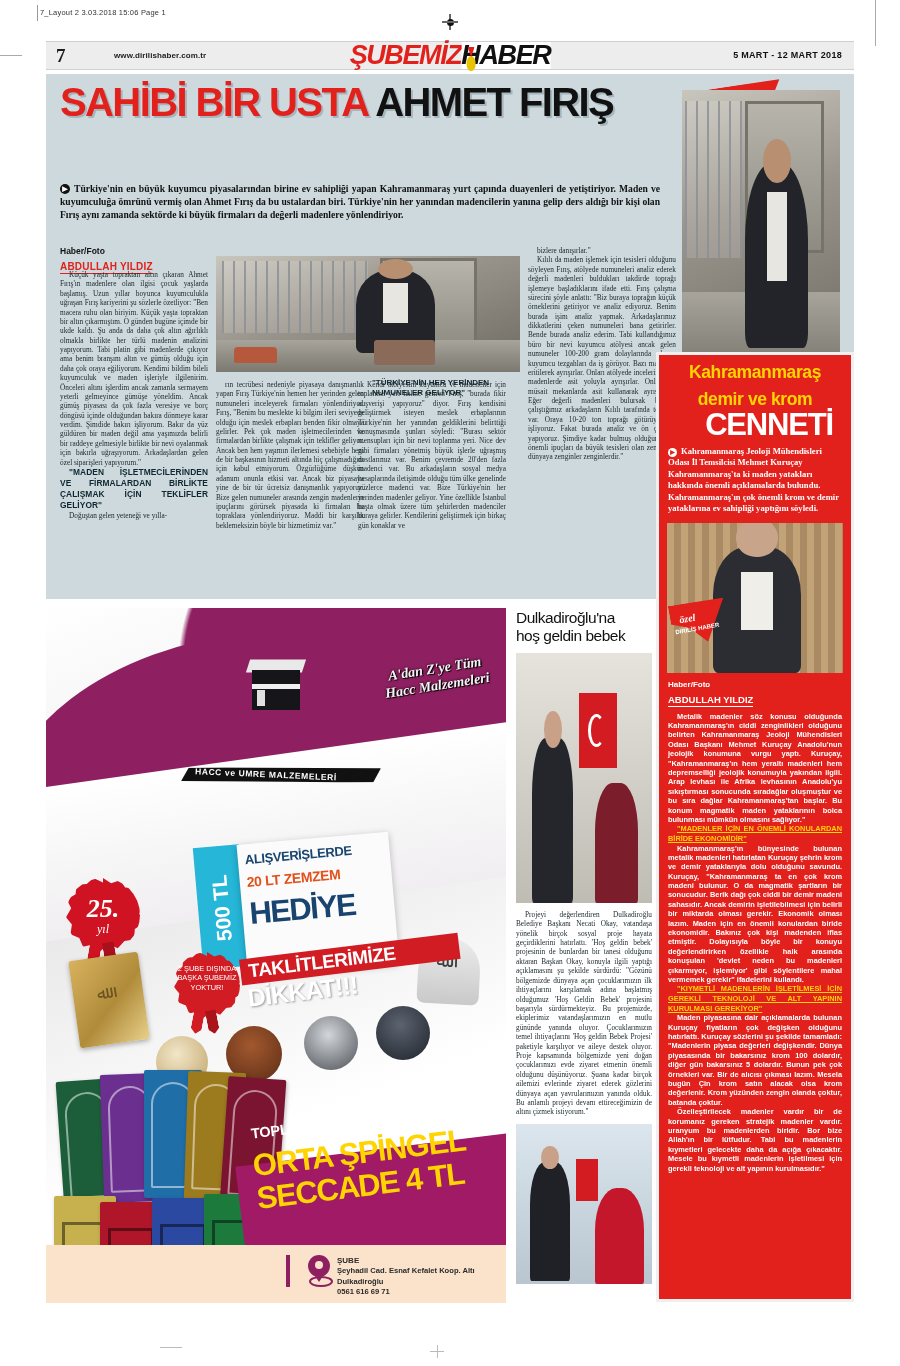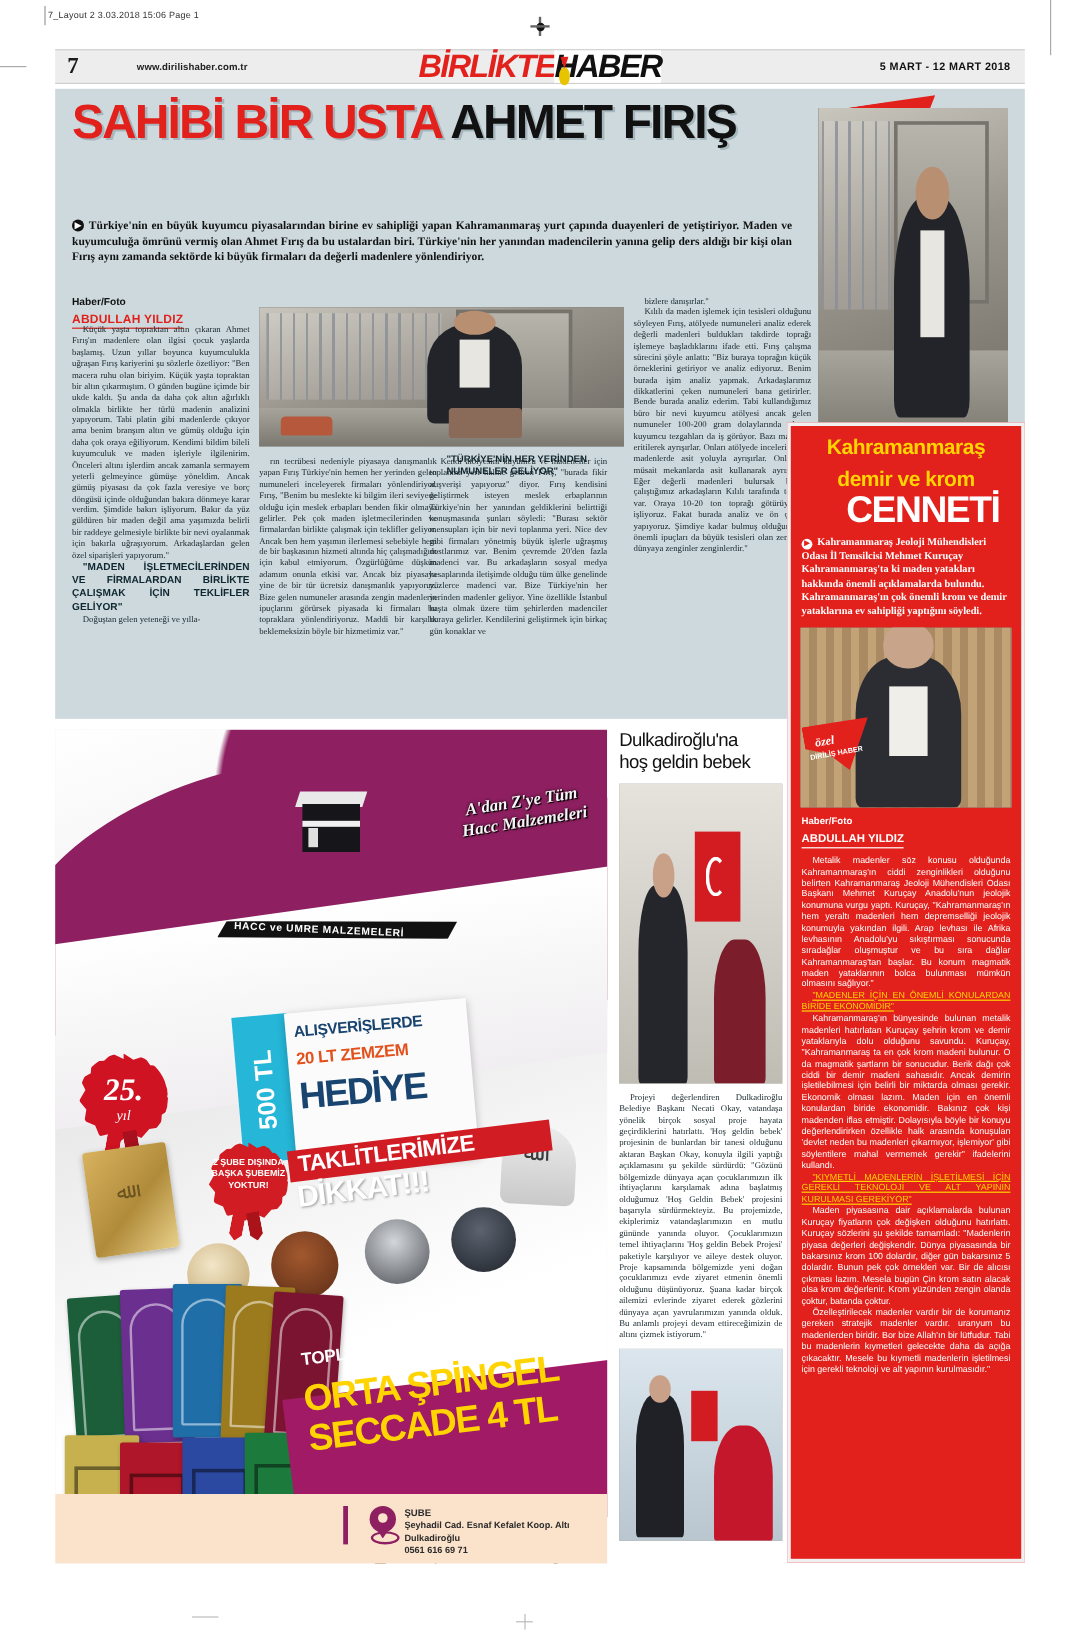--- a/index.html
+++ b/index.html
@@ -91,21 +91,21 @@
   .side-photo .prs{position:absolute;left:26%;top:16%;width:50%;height:84%;background:#2b2d33;border-radius:38% 38% 6% 6%;}
   .side-photo .prs:after{content:"";position:absolute;left:26%;top:-22%;width:48%;height:30%;background:#c8a48a;border-radius:48%;}
   .side-photo .prs:before{content:"";position:absolute;left:32%;top:20%;width:36%;height:46%;background:#f0eee9;}
   .side-badge{position:absolute;left:4px;top:78px;width:56px;height:42px;transform:rotate(-10deg);}
   .side-badge .t{position:absolute;inset:0;background:#e2211c;clip-path:polygon(0 0,100% 3%,60% 100%,32% 60%,0 44%);}
   .side-badge .o{position:absolute;left:9px;top:10px;font-family:"Liberation Serif",serif;font-style:italic;font-weight:bold;font-size:10px;color:#fff;}
   .side-badge .s{position:absolute;left:3px;top:24px;font-family:"Liberation Sans",sans-serif;font-weight:bold;font-size:6px;color:#fff;}
   .side-byl{margin:7px 9px 0;}
   .side-byl .k{font-family:"Liberation Sans",sans-serif;font-weight:bold;font-size:8px;color:#fff;}
   .side-byl .n{font-family:"Liberation Sans",sans-serif;font-weight:bold;font-size:9.5px;color:#fff;border-bottom:1px solid #fff;display:inline-block;padding-bottom:1px;}
-  .side-body{margin:5px 9px 0;font-family:"Liberation Sans",sans-serif;font-weight:normal;font-size:7.4px;line-height:1.27;color:#fff;text-align:justify;}
+  .side-body{margin:5px 9px 0;font-family:"Liberation Sans",sans-serif;font-weight:bold;font-size:7.4px;line-height:1.27;color:#fff;text-align:justify;}
   .side-body p{margin:0;text-indent:9px;}
   .side-sub{color:#ffd400;text-decoration:underline;text-indent:0;margin:3px 0;font-size:7.4px;line-height:1.3;}
 
   
   .ad{position:absolute;left:46px;top:608px;width:460px;height:695px;background:#f2f2f0;overflow:hidden;}
   .ad-bgsweep{position:absolute;inset:0;background:
      radial-gradient(120% 70% at 78% 8%, #8e2061 0%, #8e2061 40%, rgba(142,32,97,0) 41%),
      linear-gradient(160deg,#ffffff 0%,#e9e9ea 38%,#ffffff 70%);}
   .ad-band{position:absolute;left:-10%;top:3%;width:125%;height:36%;background:#8e2061;border-radius:50% 50% 46% 46%/70% 70% 38% 38%;transform:rotate(-6deg);}
   .ad-band2{position:absolute;left:-14%;top:21%;width:132%;height:22%;background:linear-gradient(180deg,#ffffff 0%,#f0eef0 100%);transform:rotate(-8deg);}
@@ -135,21 +135,21 @@
   .tw2{position:absolute;left:7px;top:30px;font-family:"Liberation Sans",sans-serif;font-weight:bold;font-size:14px;color:#e2511c;letter-spacing:-.4px;}
   .tw3{position:absolute;left:7px;top:52px;font-family:"Liberation Sans",sans-serif;font-weight:bold;font-size:31px;color:#18446f;letter-spacing:-1.6px;}
 
   .taklit{position:absolute;left:196px;top:338px;width:220px;height:62px;transform:rotate(-7deg);}
   .taklit .r{position:absolute;left:0;top:0;width:220px;height:26px;background:#d01c22;}
   .taklit .r span{position:absolute;left:8px;top:2px;font-family:"Liberation Sans",sans-serif;font-weight:bold;font-size:19px;color:#fff;letter-spacing:-.5px;}
   .taklit .d{position:absolute;left:4px;top:25px;font-family:"Liberation Sans",sans-serif;font-weight:bold;font-size:25px;color:#fff;letter-spacing:-.8px;text-shadow:1px 1px 2px rgba(0,0,0,.35);}
   .sube{position:absolute;left:128px;top:344px;width:66px;height:80px;}
   .sube .disc{position:absolute;left:0;top:0;width:66px;height:66px;border-radius:50%;background:#d01c22;
       clip-path:polygon(50% 0,61% 7%,73% 3%,80% 13%,93% 14%,95% 27%,105% 36%,99% 48%,105% 61%,93% 69%,92% 83%,79% 85%,70% 95%,58% 90%,46% 99%,36% 90%,23% 93%,18% 81%,6% 76%,8% 63%,0 53%,7% 41%,1% 29%,13% 22%,14% 9%,28% 8%,37% 0,50% 6%);}
-  .sube .t{position:absolute;left:0;top:12px;width:66px;text-align:center;font-family:"Liberation Sans",sans-serif;font-weight:bold;font-size:7.4px;line-height:1.26;color:#fff;}
+  .sube .t{position:absolute;left:0;top:12px;width:66px;text-align:center;font-family:"Liberation Sans",sans-serif;font-weight:normal;font-size:7.4px;line-height:1.26;color:#fff;}
   .sube .rb{position:absolute;left:18px;top:58px;width:11px;height:24px;background:#d01c22;transform:rotate(11deg);clip-path:polygon(0 0,100% 0,100% 78%,50% 100%,0 78%);}
   .sube .rb2{position:absolute;left:33px;top:58px;width:11px;height:24px;background:#ab131a;transform:rotate(-11deg);clip-path:polygon(0 0,100% 0,100% 78%,50% 100%,0 78%);}
 
   .prod{position:absolute;border-radius:50%;overflow:hidden;background:#ddd;}
   .p-quran{position:absolute;left:28px;top:348px;width:70px;height:88px;background:linear-gradient(135deg,#d8b25e,#b08b3a 55%,#e8d08a);border-radius:3px;transform:rotate(-8deg);box-shadow:0 2px 5px rgba(0,0,0,.3);}
   .p-quran:after{content:"ﷲ";position:absolute;left:24px;top:26px;font-size:17px;color:#6b5420;}
   .p-c1{left:110px;top:428px;width:52px;height:52px;background:radial-gradient(circle at 40% 35%,#f2e6c8,#bfa36a);}
   .p-c2{left:180px;top:418px;width:56px;height:56px;background:radial-gradient(circle at 45% 35%,#a2582e,#5c2d16);}
   .p-c3{left:258px;top:408px;width:54px;height:54px;background:radial-gradient(circle at 45% 35%,#d3d6da,#4c4f55);}
   .p-c4{left:330px;top:398px;width:54px;height:54px;background:radial-gradient(circle at 45% 35%,#5c6470,#1e222a);}
@@ -224,21 +224,21 @@
     <div class="reg-dot"></div>
   </div>
 <div class="cm-bot"></div>
 <div class="cm-bot2"></div>
 <div class="cm-bot3"></div>
 
 <div class="masthead">
   <div class="page-no">7</div>
   <div class="site-url">www.dirilishaber.com.tr</div>
   <div class="logo-wrap">
-    <span class="logo-a">BİRLİKTE</span>
+    <span class="logo-a">ŞUBEMİZ</span>
       <span class="logo-b">HABER</span>
     <div class="logo-drip"></div>
   </div>
   <div class="date-range">5 MART - 12 MART 2018</div>
 </div>
 
 <div class="art">
   <div class="art-inner">
 
     <div class="headline">

